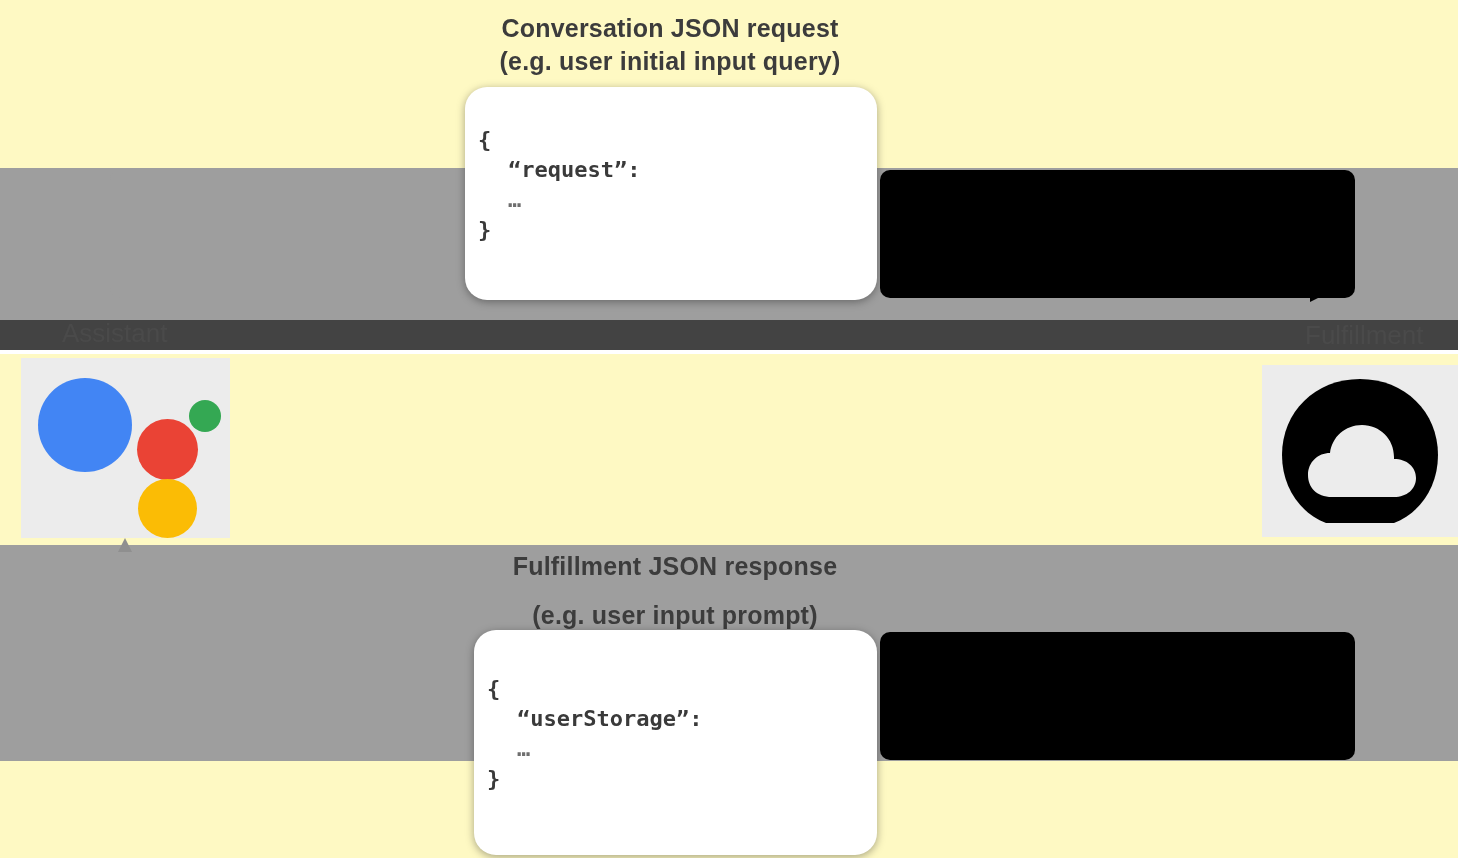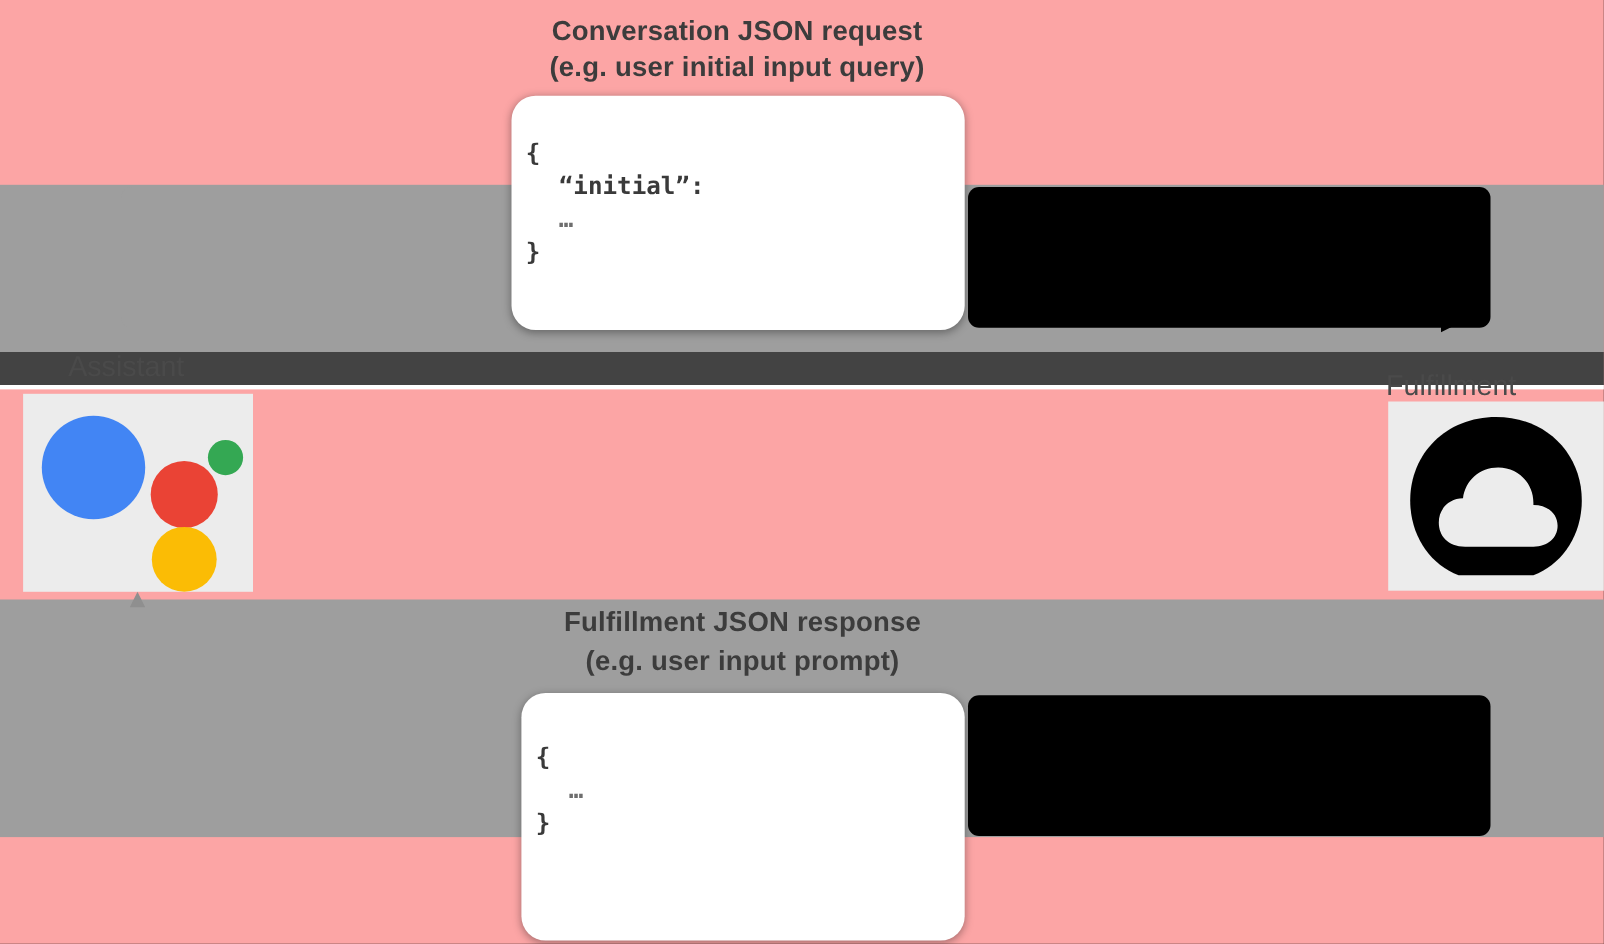--- a/index.html
+++ b/index.html
@@ -11,21 +11,21 @@
     width: 1458px;
     height: 858px;
     overflow: hidden;
     font-family: "Liberation Sans", sans-serif;
   }
 
   .stage {
     position: relative;
     width: 1458px;
     height: 858px;
-    background: #fca5a5;
+    background: #fef9c3;
   }
 
   
   .band {
     position: absolute;
     background: #9e9e9e;
   }
   .band-top {
     left: 0px;
     top: 168px;
@@ -134,31 +134,31 @@
     top: 14px;
     width: 1340px;
   }
   .label-top .label-l2 { margin-top: 4px; }
 
   .label-bottom {
     left: 0px;
     top: 552px;
     width: 1350px;
   }
-  .label-bottom .label-l2 { margin-top: 6px; }
+  .label-bottom .label-l2 { margin-top: 20px; }
 
   .node-label {
     position: absolute;
     color: #4a4a4a;
     font-size: 26px;
     font-weight: 400;
     white-space: nowrap;
   }
   .node-label-assistant { left: 62px; top: 318px; }
-  .node-label-fulfillment { left: 1260px; top: 320px; margin-top: 15px; }
+  .node-label-fulfillment { left: 1305px; top: 320px; }
 
   
   .card {
     position: absolute;
     background: #ffffff;
     border-radius: 22px;
     box-shadow: 0 2px 8px rgba(0,0,0,0.35);
     font-family: "DejaVu Sans Mono", "Liberation Mono", monospace;
     color: #3a3a3a;
     font-weight: 700;
@@ -227,21 +227,21 @@
   <div class="arrow-shaft arrow-top-shaft"></div>
   <div class="arrow-top-head"></div>
 
   <div class="label label-top">
     <div class="label-l1">Conversation JSON request</div>
     <div class="label-l2">(e.g. user initial input query)</div>
   </div>
 
   <div class="card card-top">
     <div class="json-line">{</div>
-    <div class="json-line json-indent">“initial”:</div>
+    <div class="json-line json-indent">“request”:</div>
     <div class="json-line json-ellipsis">…</div>
     <div class="json-line">}</div>
   </div>
 
   <div class="mid-strip"></div>
   <div class="mid-strip-2"></div>
 
   <div class="node-label node-label-assistant">Assistant</div>
   <div class="node-label node-label-fulfillment">Fulfillment</div>
 
@@ -278,17 +278,18 @@
   <div class="arrow-shaft arrow-bot-shaft"></div>
   <div class="arrow-bot-head"></div>
 
   <div class="label label-bottom">
     <div class="label-l1">Fulfillment JSON response</div>
     <div class="label-l2">(e.g. user input prompt)</div>
   </div>
 
   <div class="card card-bottom">
     <div class="json-line">{</div>
+    <div class="json-line json-indent">“userStorage”:</div>
     <div class="json-line json-ellipsis">…</div>
     <div class="json-line">}</div>
   </div>
 
 </div>
 
 </body></html>

